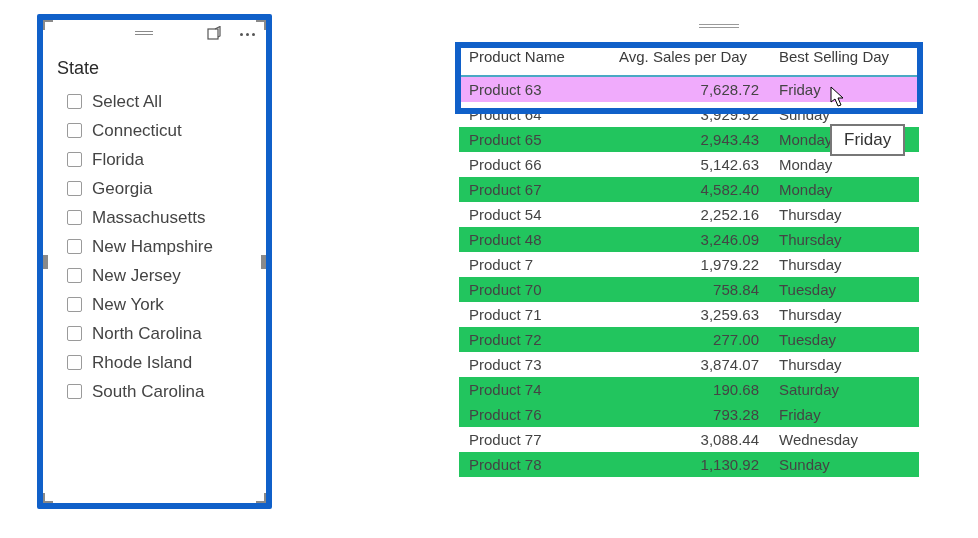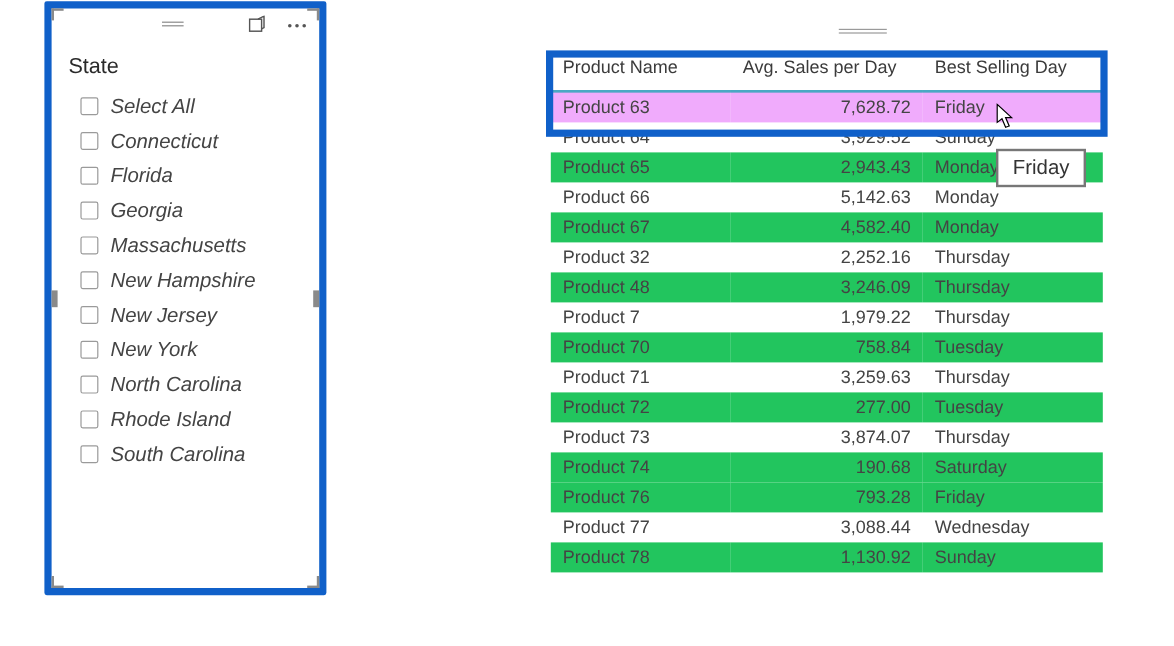--- a/index.html
+++ b/index.html
@@ -13,21 +13,21 @@
     font-size: 15px;
     color: #333333;
     position: relative;
     overflow: hidden;
   }
 
   
   .slicer-highlight {
     position: absolute;
     left: 37px;
-    top: 1px;
+    top: 14px;
     width: 235px;
     height: 495px;
     border: 6px solid #1060c9;
     border-radius: 2px;
     background: #ffffff;
   }
   .slicer {
     position: absolute;
     inset: 0;
   }
@@ -68,21 +68,20 @@
   .more-dots { display:flex; gap:3px; }
   .more-dots i { width:3px; height:3px; background:#555; border-radius:50%; display:block; }
 
   .slicer-title {
     font-size: 18px;
     color: #2a2a2a;
     padding: 14px 8px 8px 14px;
   }
   .slicer-list {
     padding: 0 8px 8px 24px;
-    font-style: italic;
   }
   .slicer-item {
     display: flex;
     align-items: center;
     gap: 10px;
     height: 29px;
     font-size: 17px;
     color: #444;
     cursor: pointer;
   }
@@ -289,21 +288,21 @@
           <td>Product 66</td>
           <td class="num">5,142.63</td>
           <td>Monday</td>
         </tr>
         <tr class="alt">
           <td>Product 67</td>
           <td class="num">4,582.40</td>
           <td>Monday</td>
         </tr>
         <tr>
-          <td>Product 32</td>
+          <td>Product 54</td>
           <td class="num">2,252.16</td>
           <td>Thursday</td>
         </tr>
         <tr class="alt">
           <td>Product 48</td>
           <td class="num">3,246.09</td>
           <td>Thursday</td>
         </tr>
         <tr>
           <td>Product 7</td>

